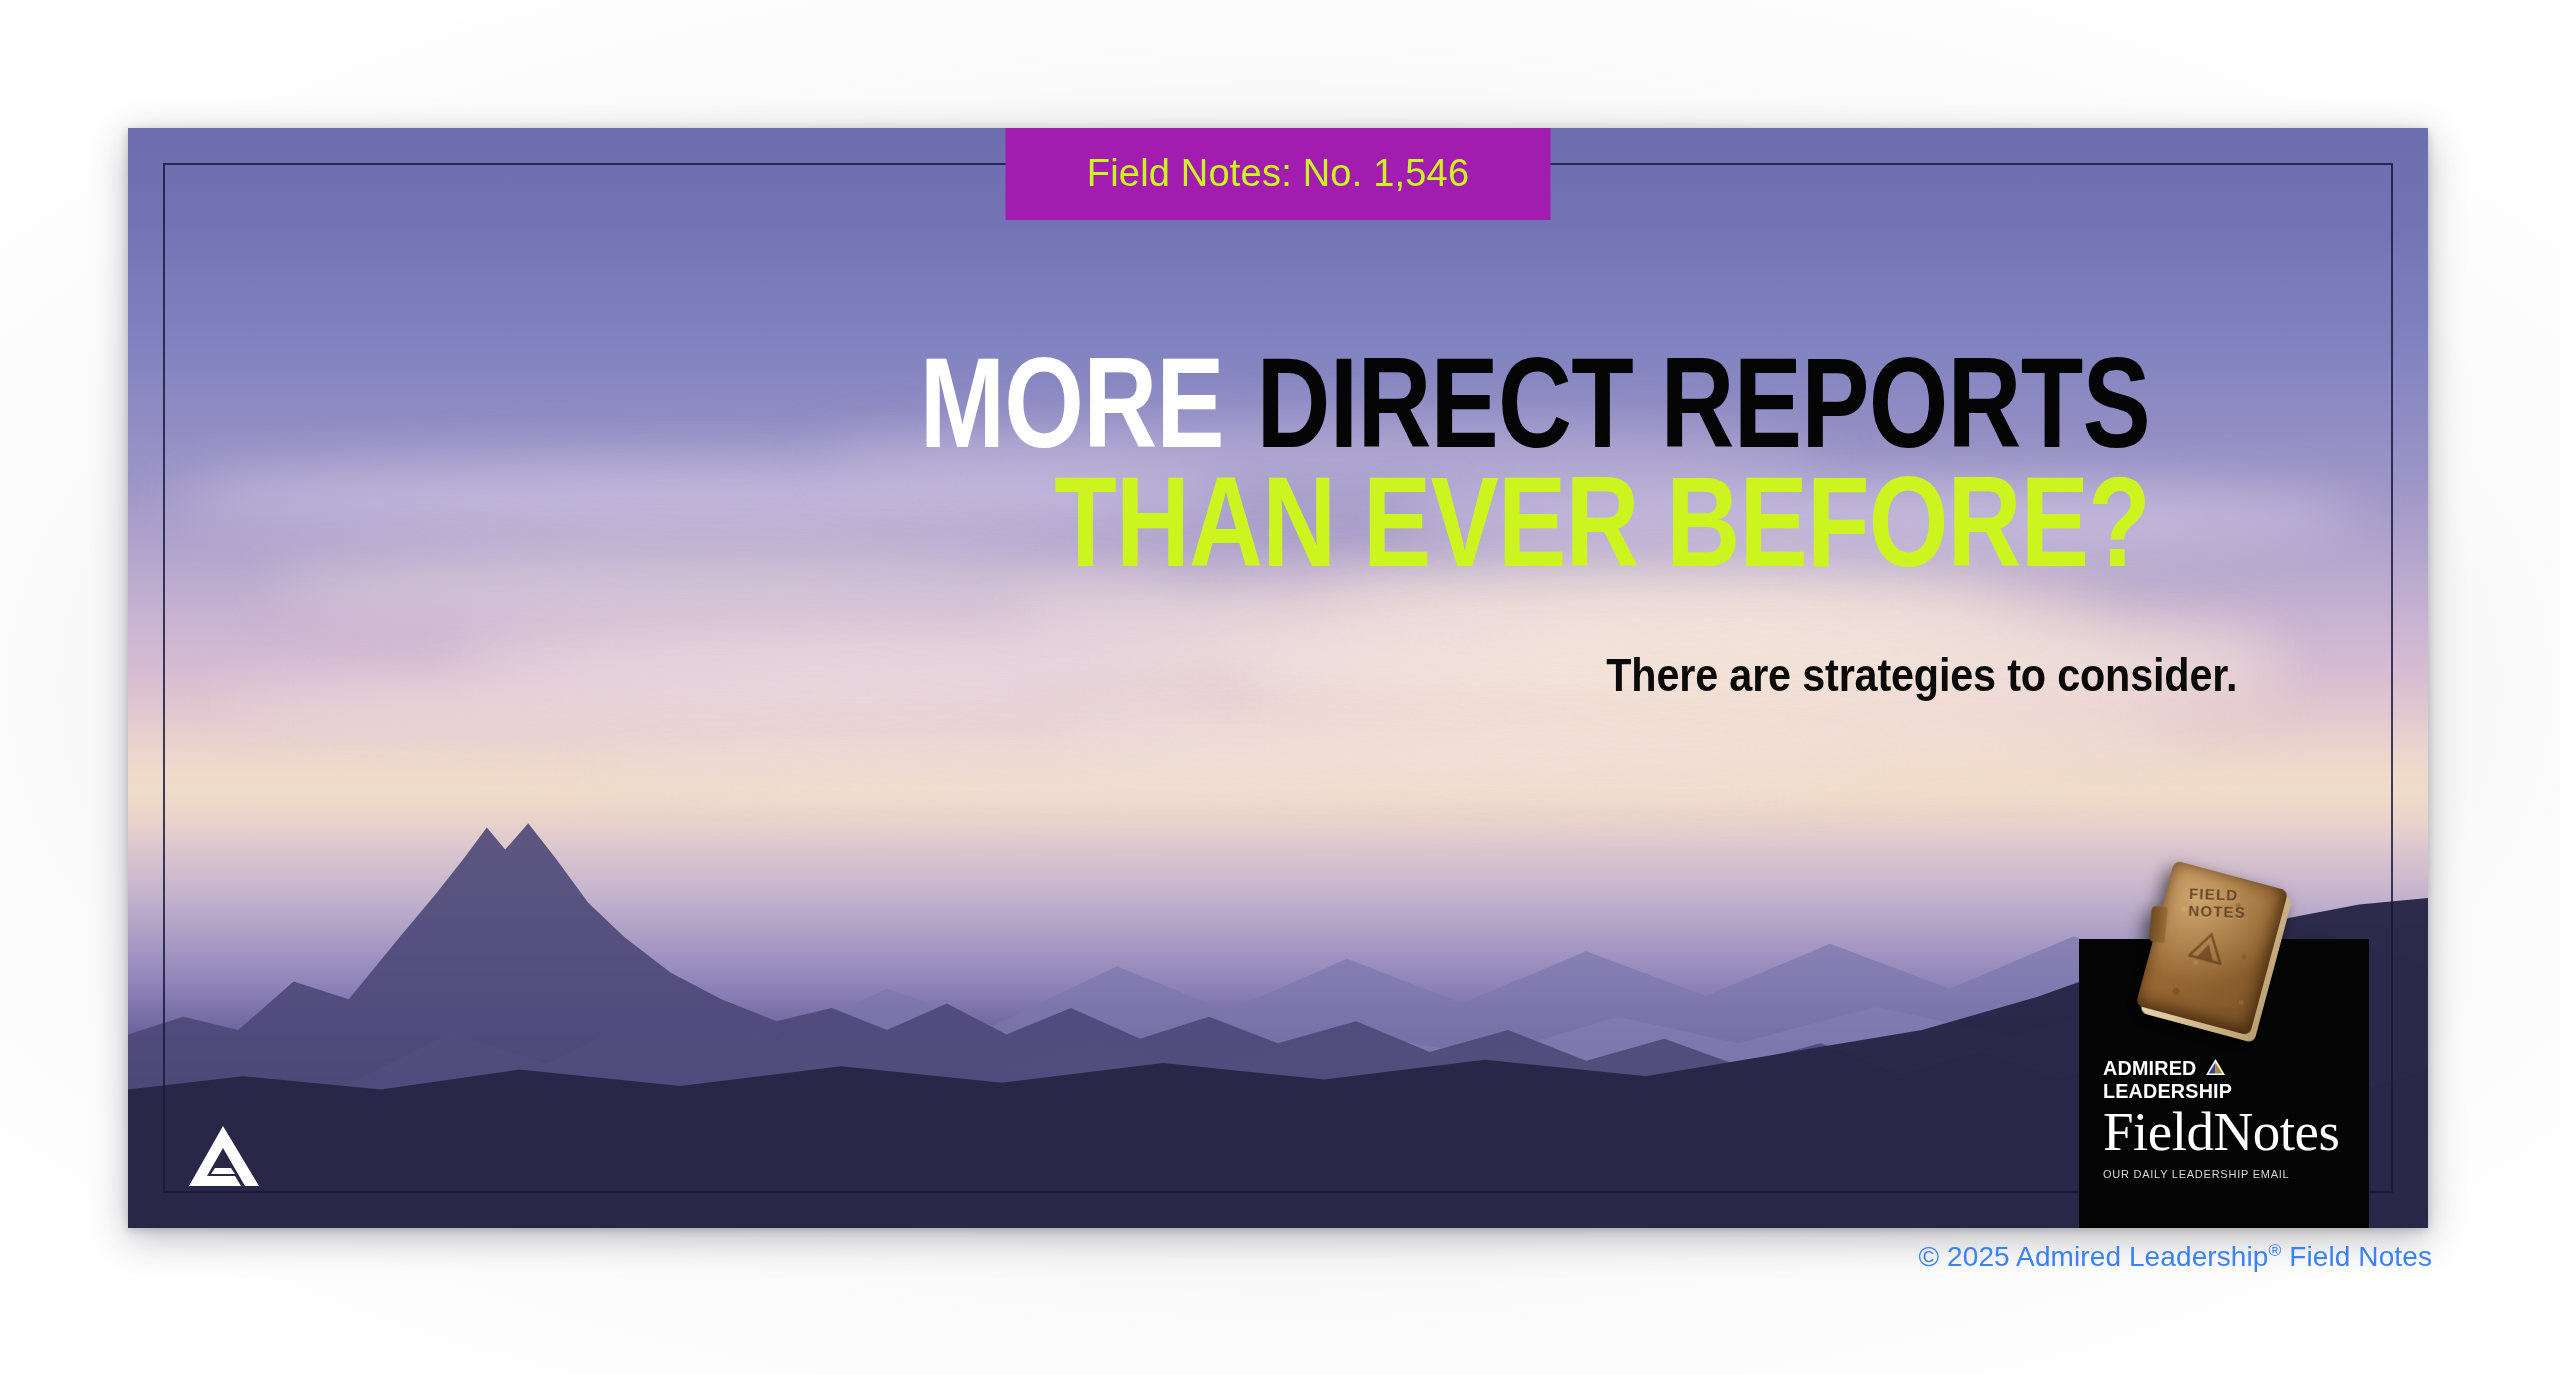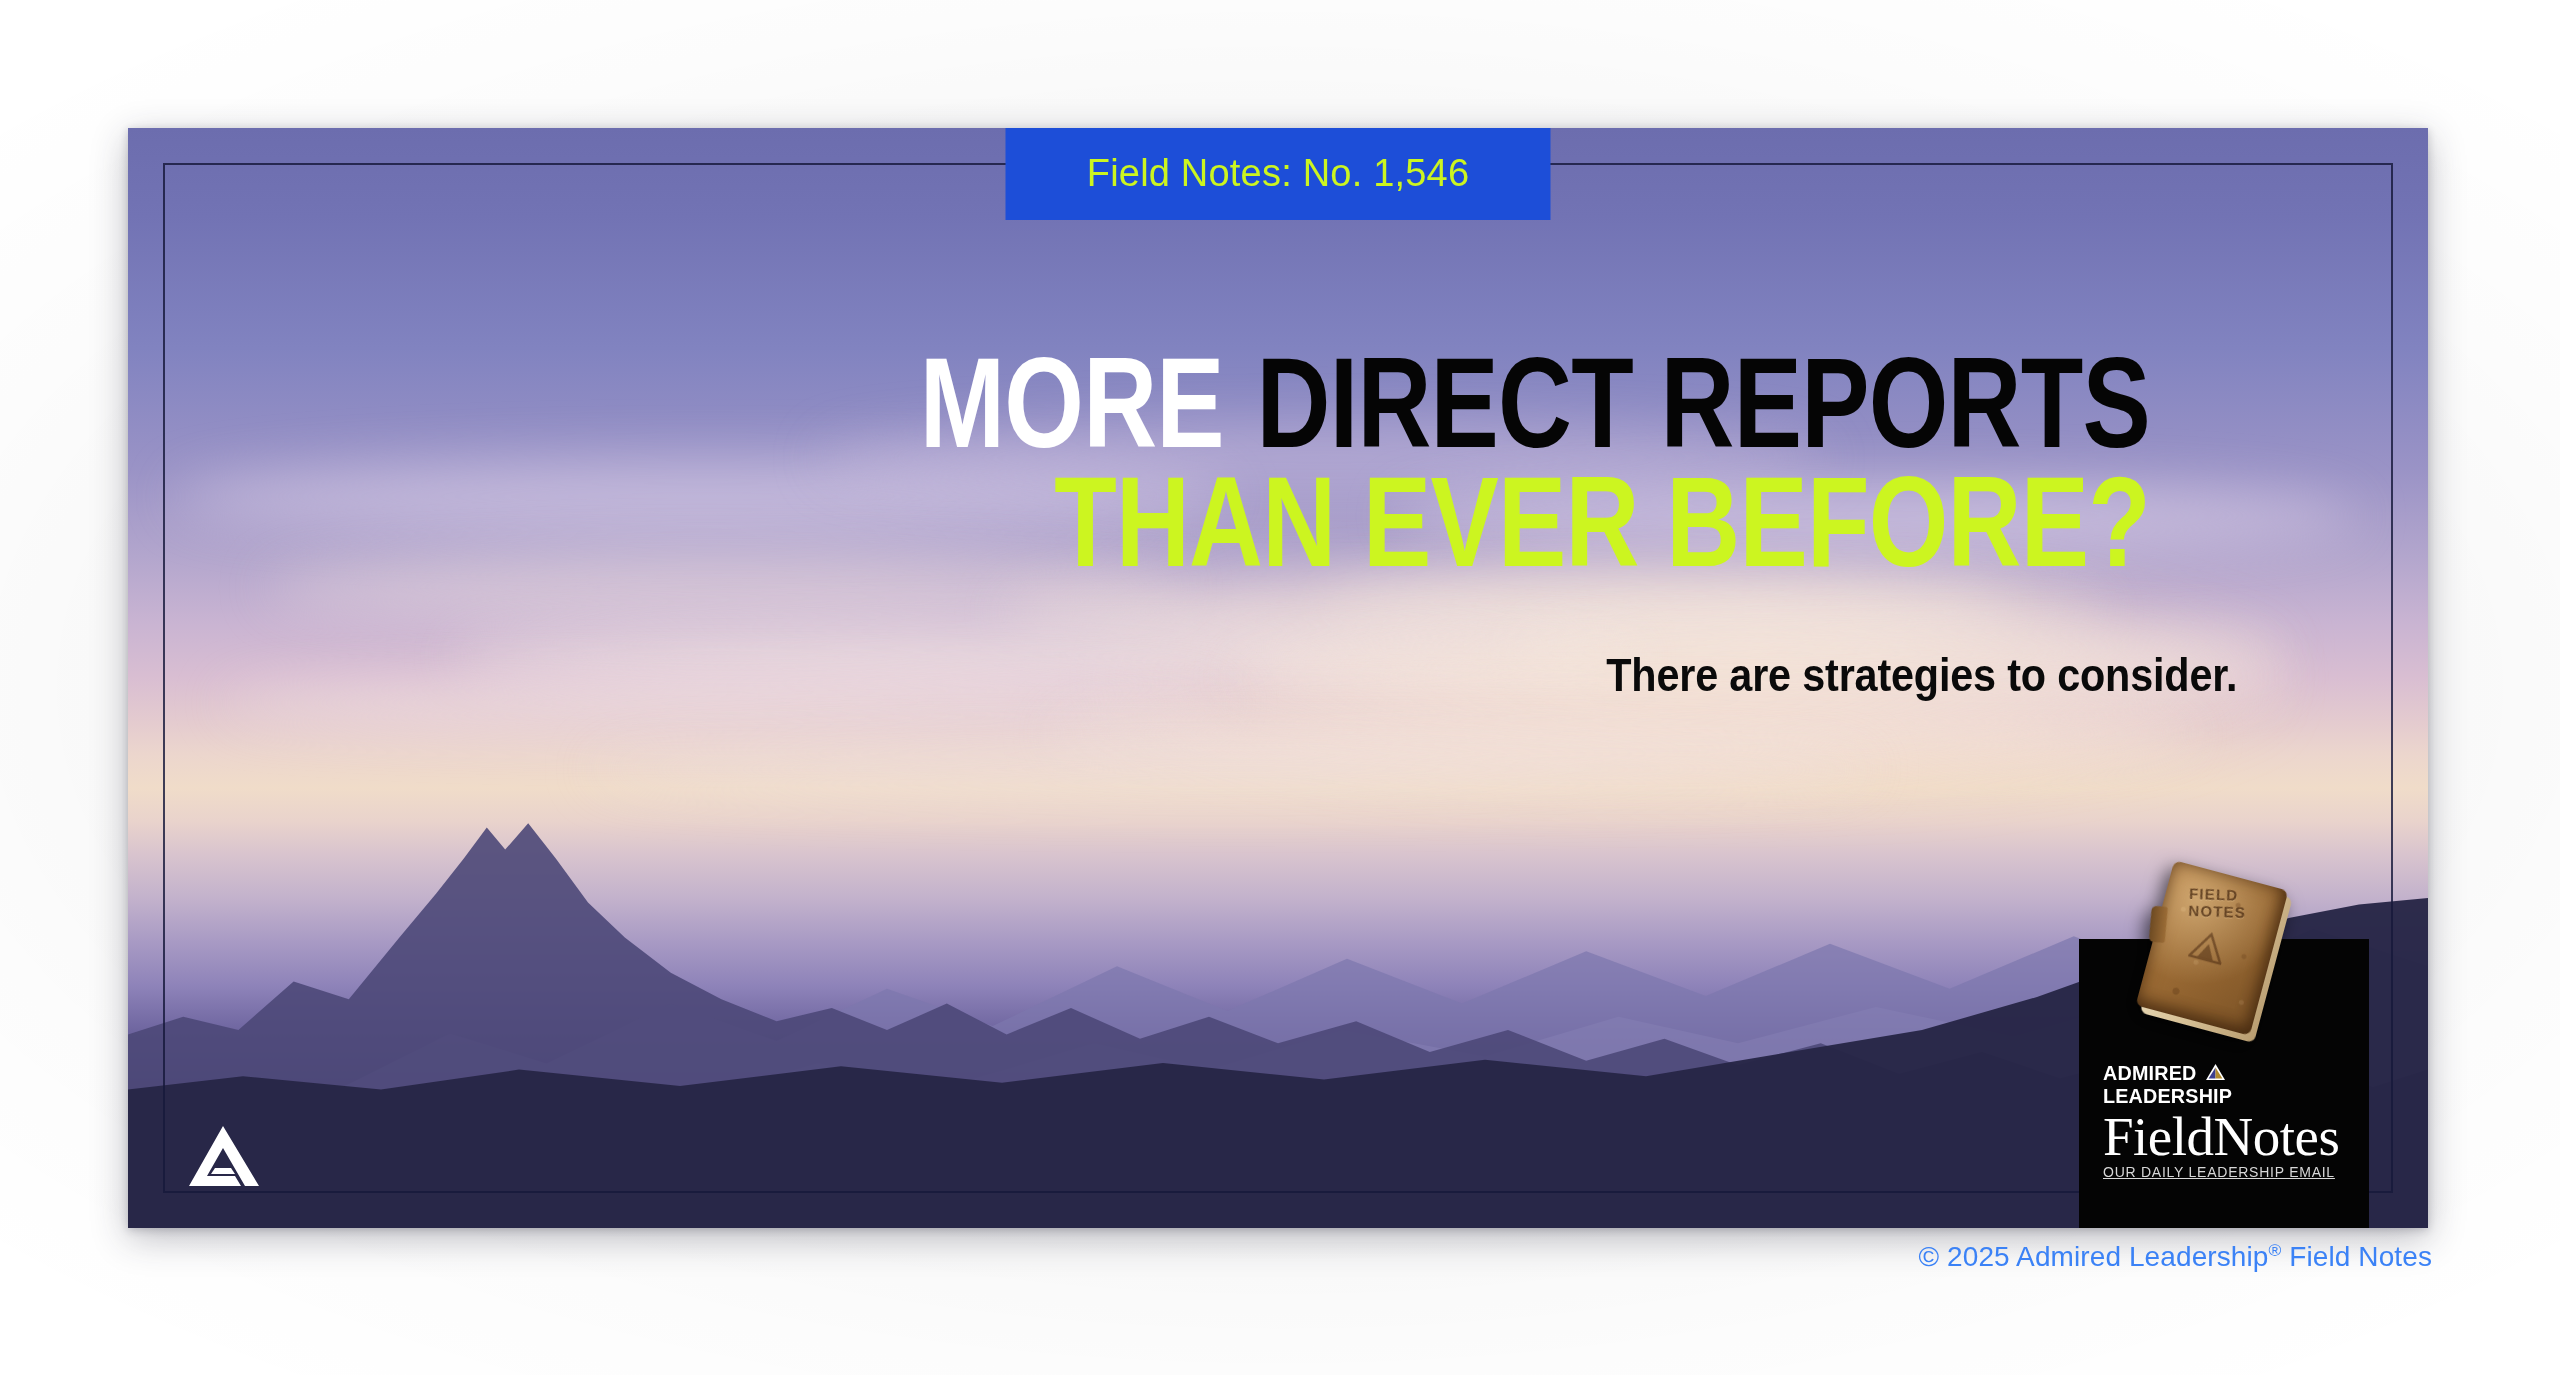--- a/index.html
+++ b/index.html
@@ -132,21 +132,21 @@
     pointer-events: none;
     z-index: 6;
   }
 
   
   .issue-banner {
     position: absolute;
     left: 50%;
     top: 0;
     transform: translateX(-50%);
-    background: #1d4ed8;
+    background: #a21caf;
     color: #ccf520;
     z-index: 9;
     padding: 26px 70px 28px;
     min-width: 545px;
     text-align: center;
   }
   .issue-banner-text {
     font-size: 38px;
     font-weight: 400;
     letter-spacing: 0.2px;
@@ -326,23 +326,23 @@
   .brand-fieldnotes {
     font-family: "Liberation Serif", serif;
     color: #ffffff;
     font-size: 55px;
     line-height: 1.0;
     margin-top: 3px;
     letter-spacing: -0.5px;
   }
   .brand-tagline {
     color: #d7d7d7;
-    font-size: 14px;
+    font-size: 11px;
     letter-spacing: 0.75px;
-    text-decoration: underline;
+    margin-top: 9px;
   }
 
   
   .watermark {
     position: absolute;
     left: 57px;
     bottom: 40px;
     width: 76px;
     height: 64px;
     z-index: 7;

